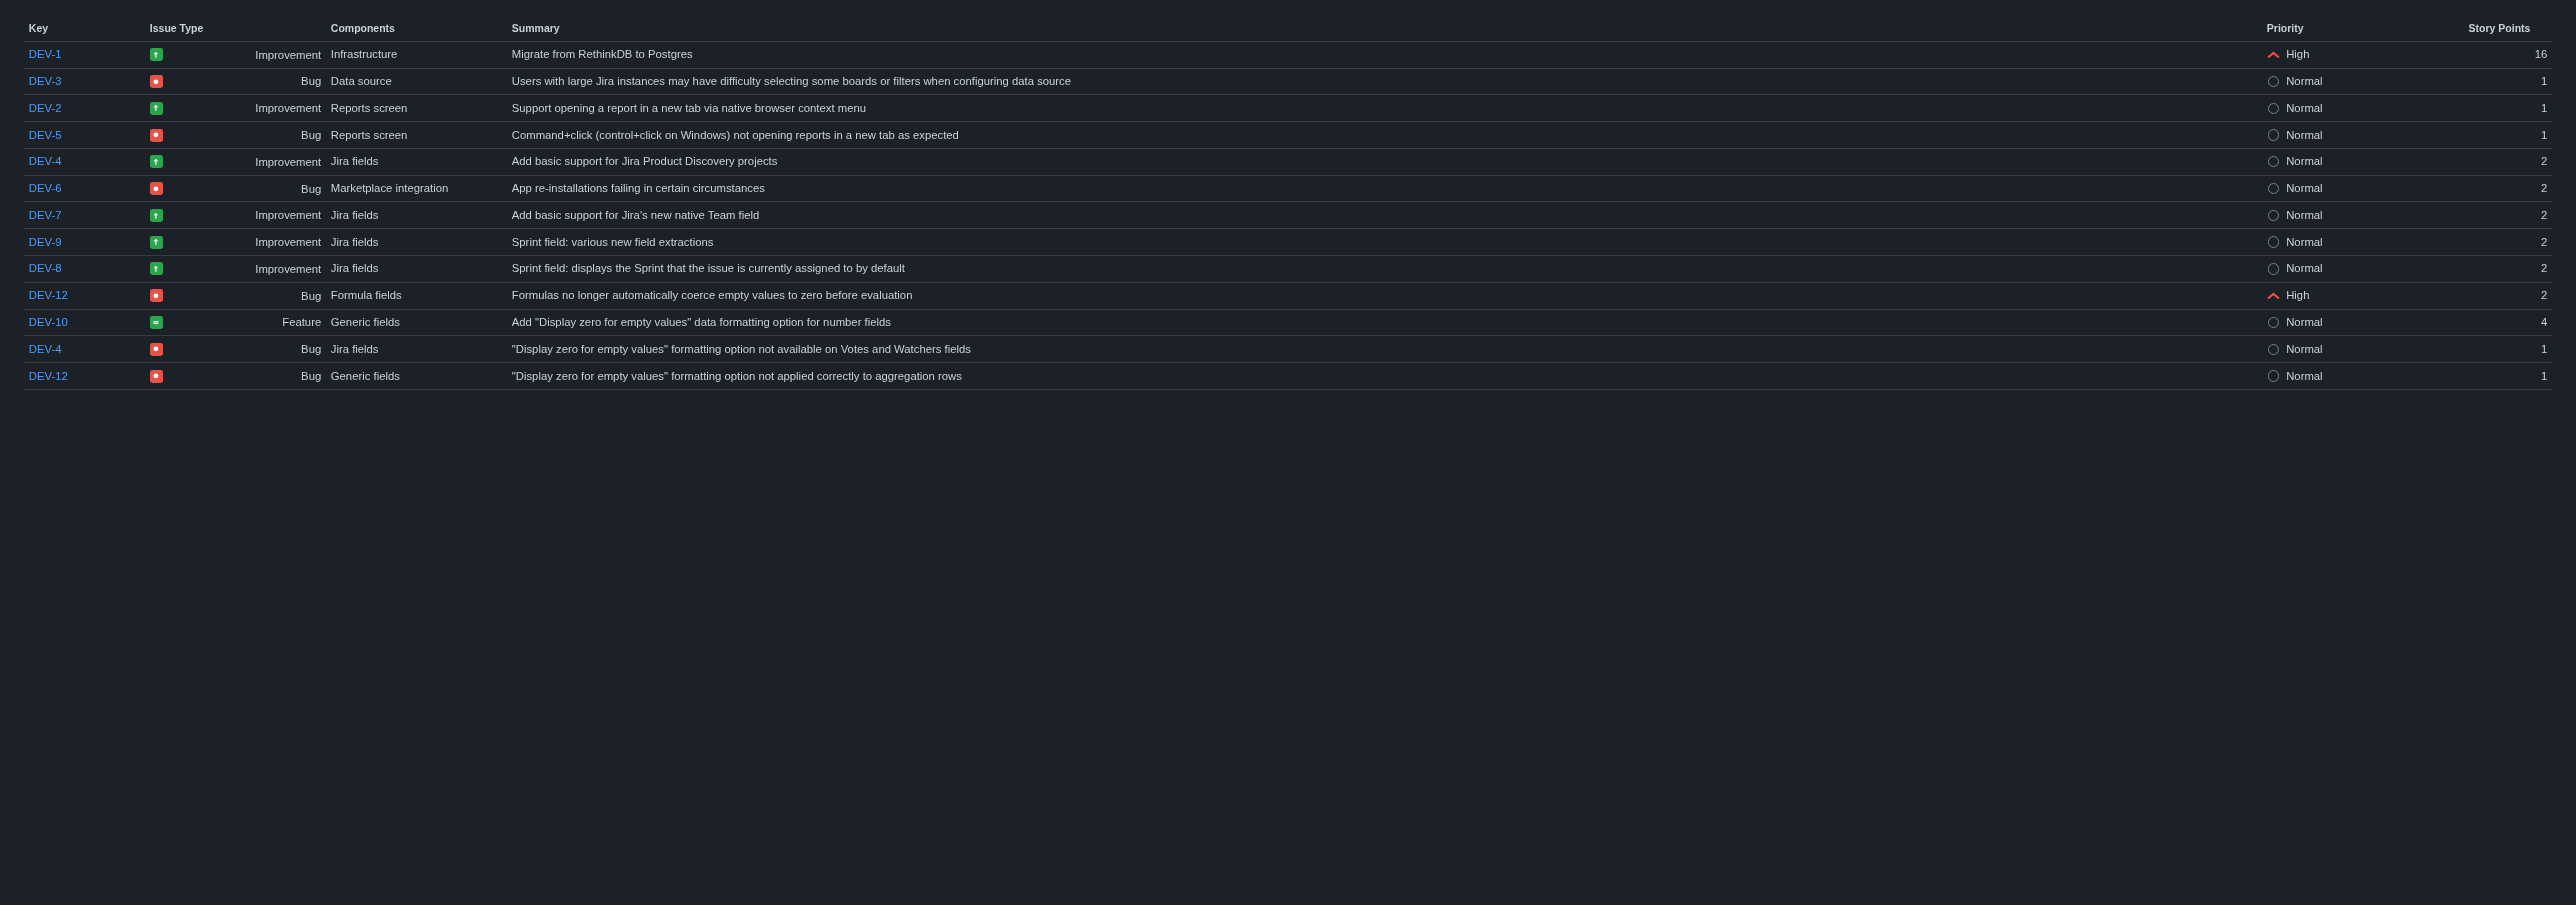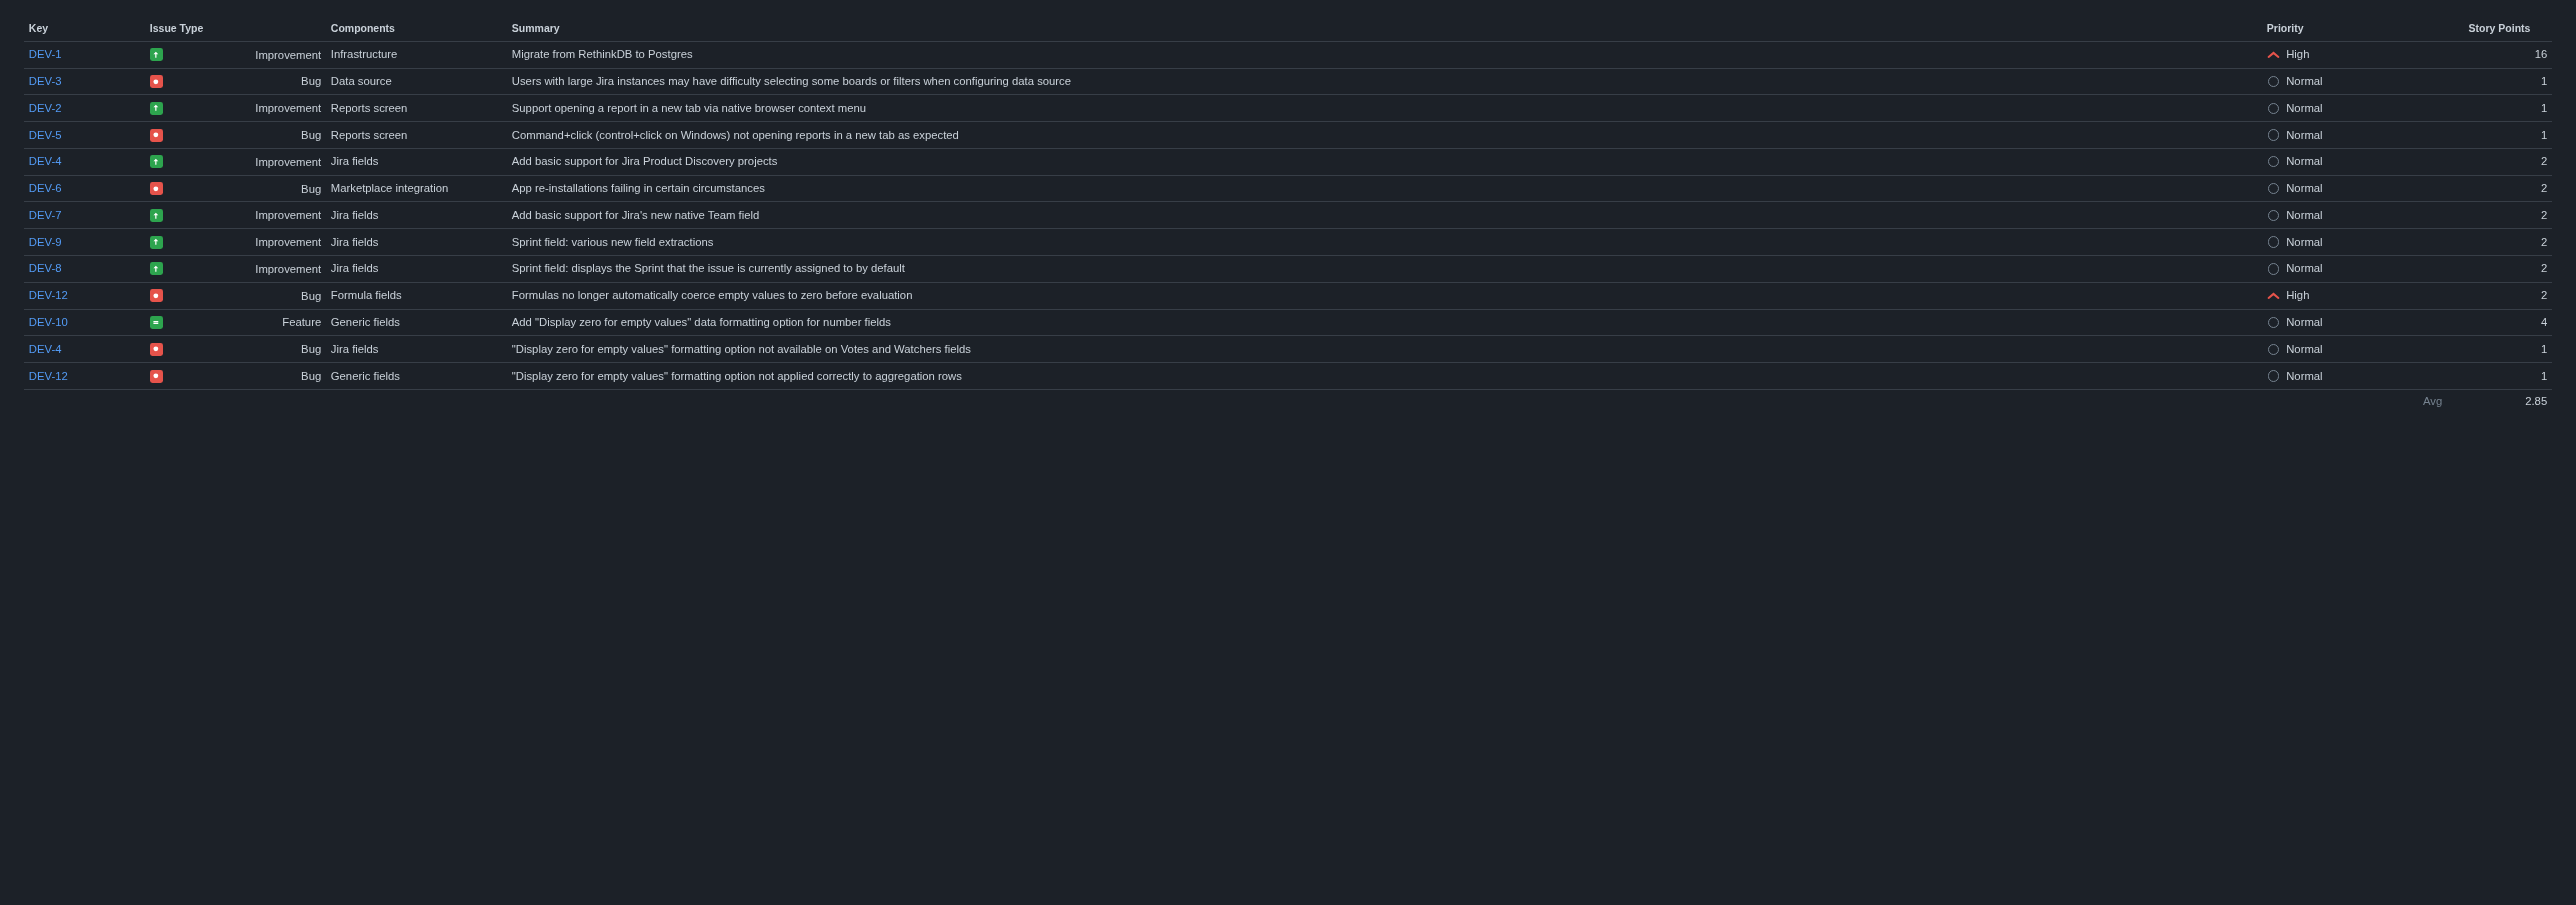--- a/index.html
+++ b/index.html
@@ -419,19 +419,15 @@
             <span class="prio-icon">
               <span class="prio-normal-ring"></span>
             </span>
             <span>Normal</span>
           </div>
         </td>
         <td class="right">1</td>
       </tr>
     </tbody>
   <tfoot>
-    <tr>
-      <td colspan="5">Avg</td>
-      <td class="val">2.85</td>
-    </tr>
   </tfoot>
 </table>
 
 
 </body></html>

